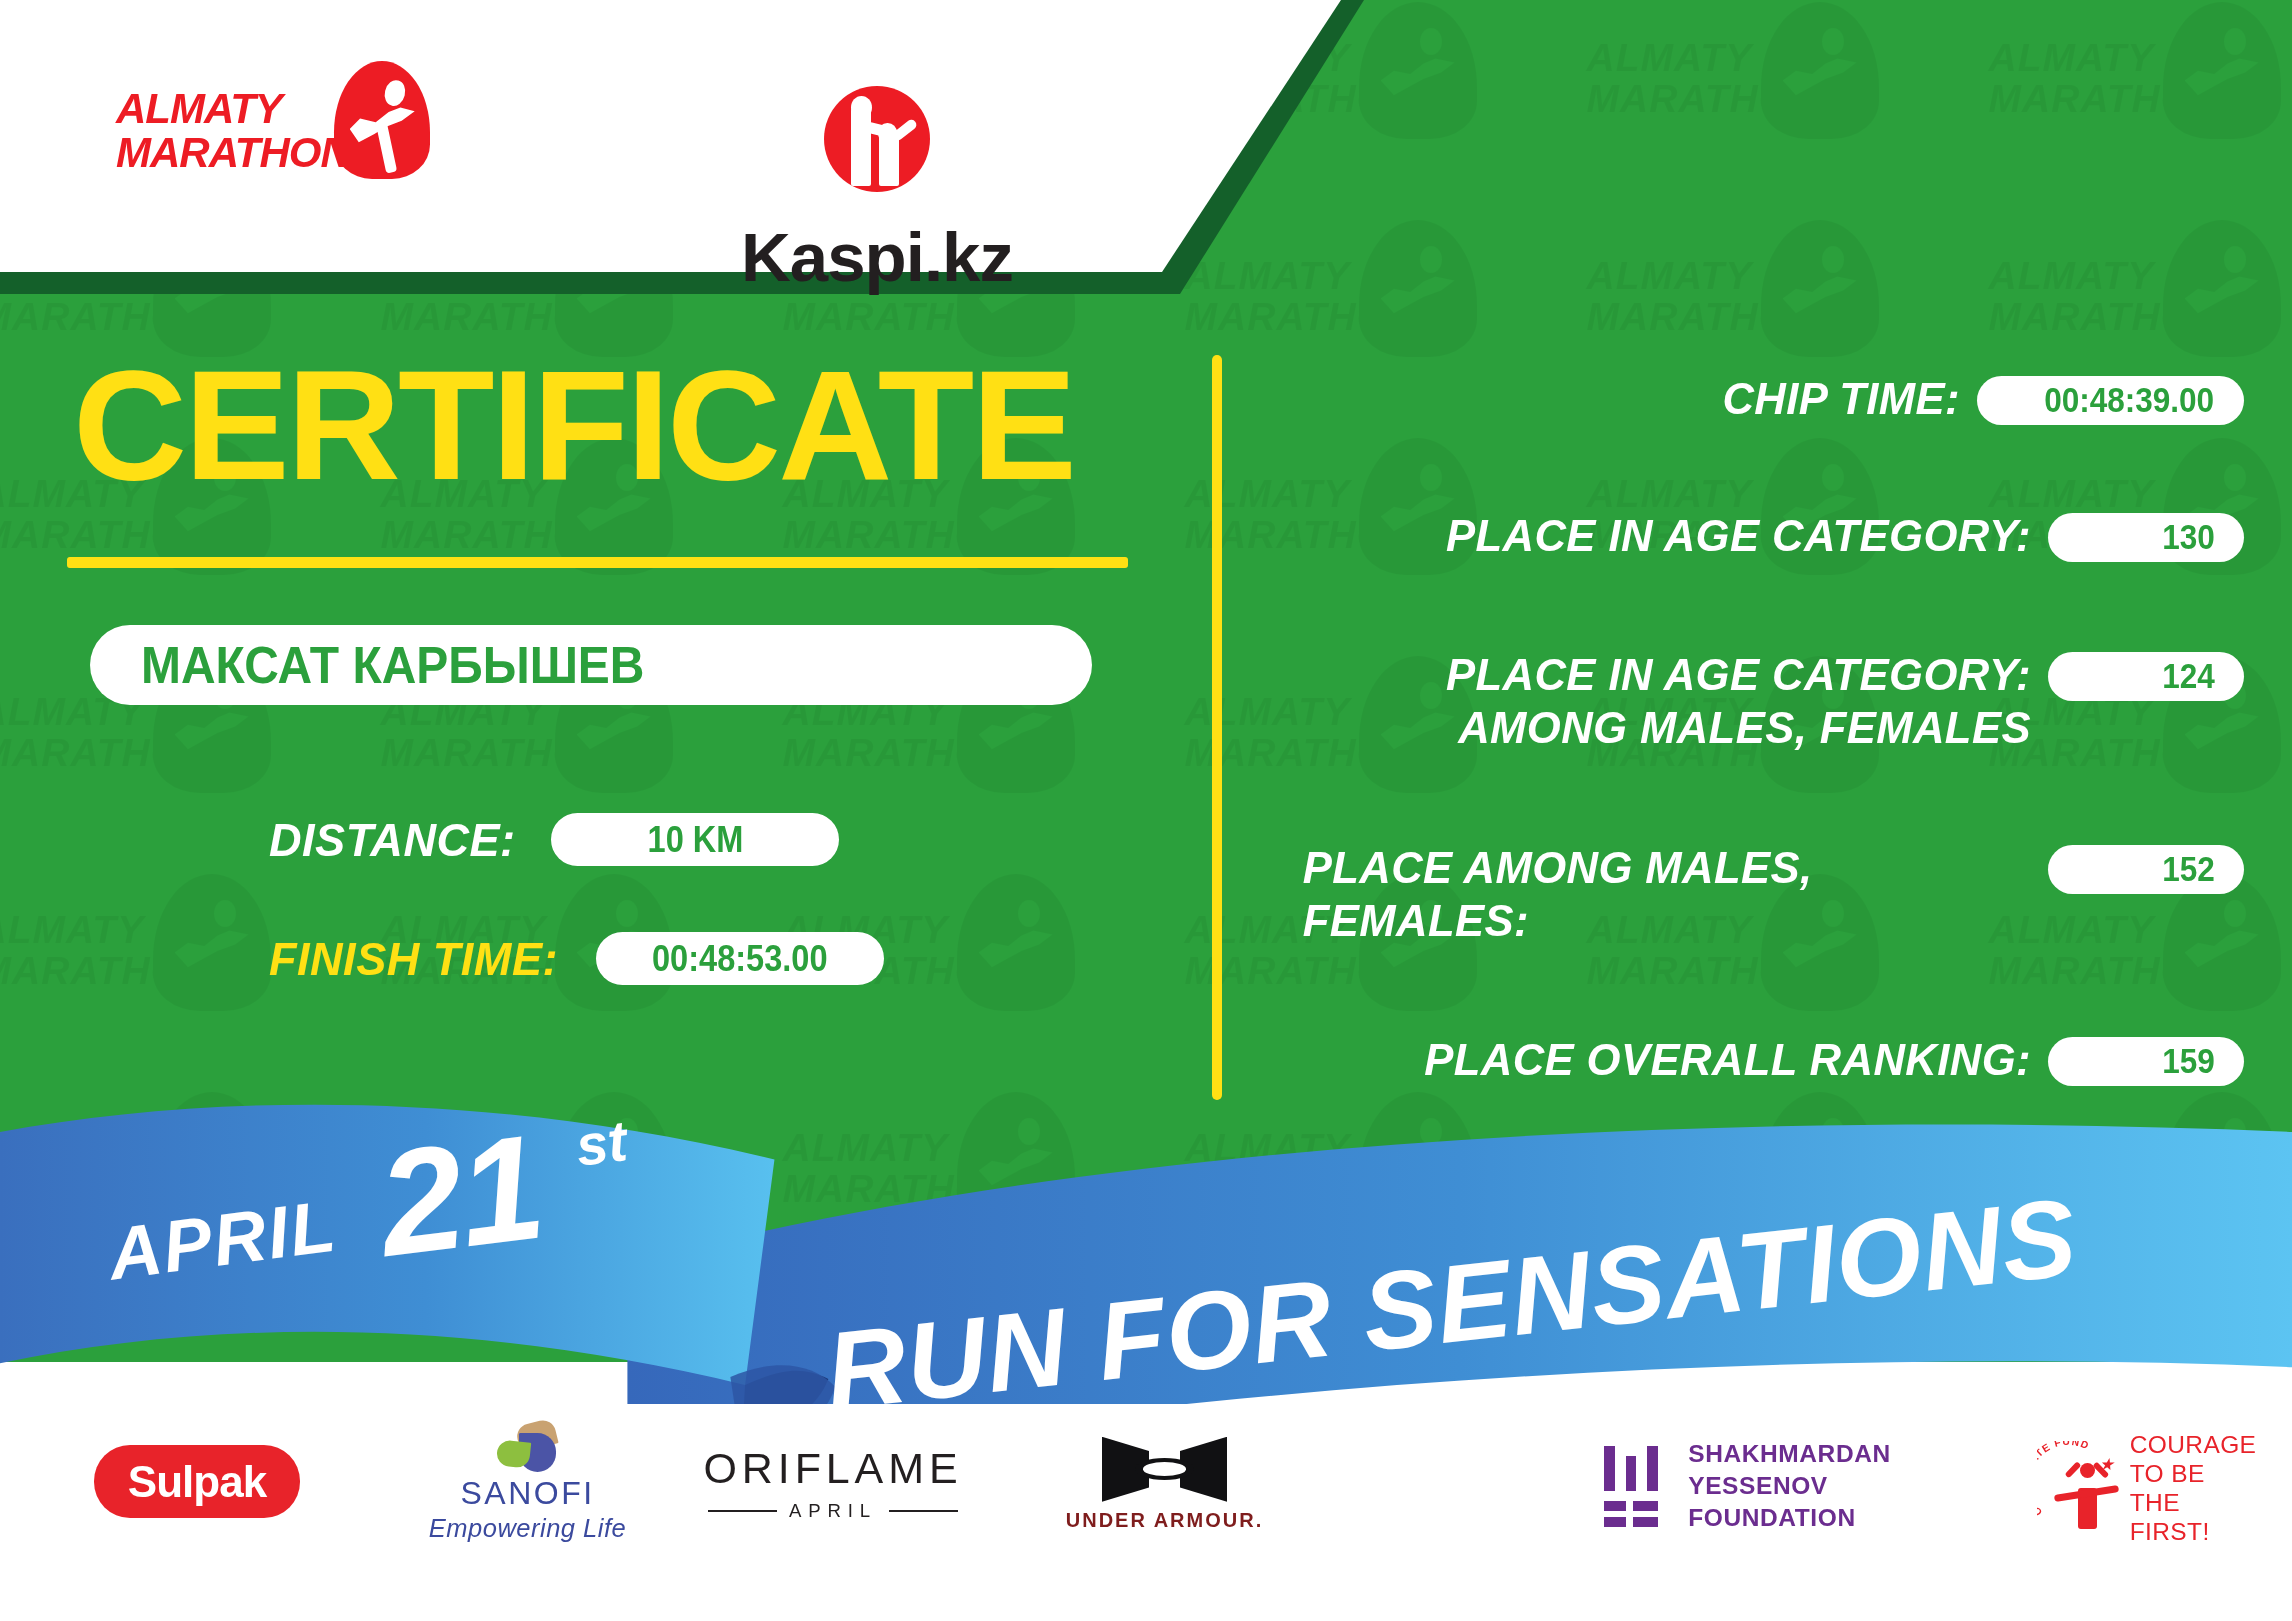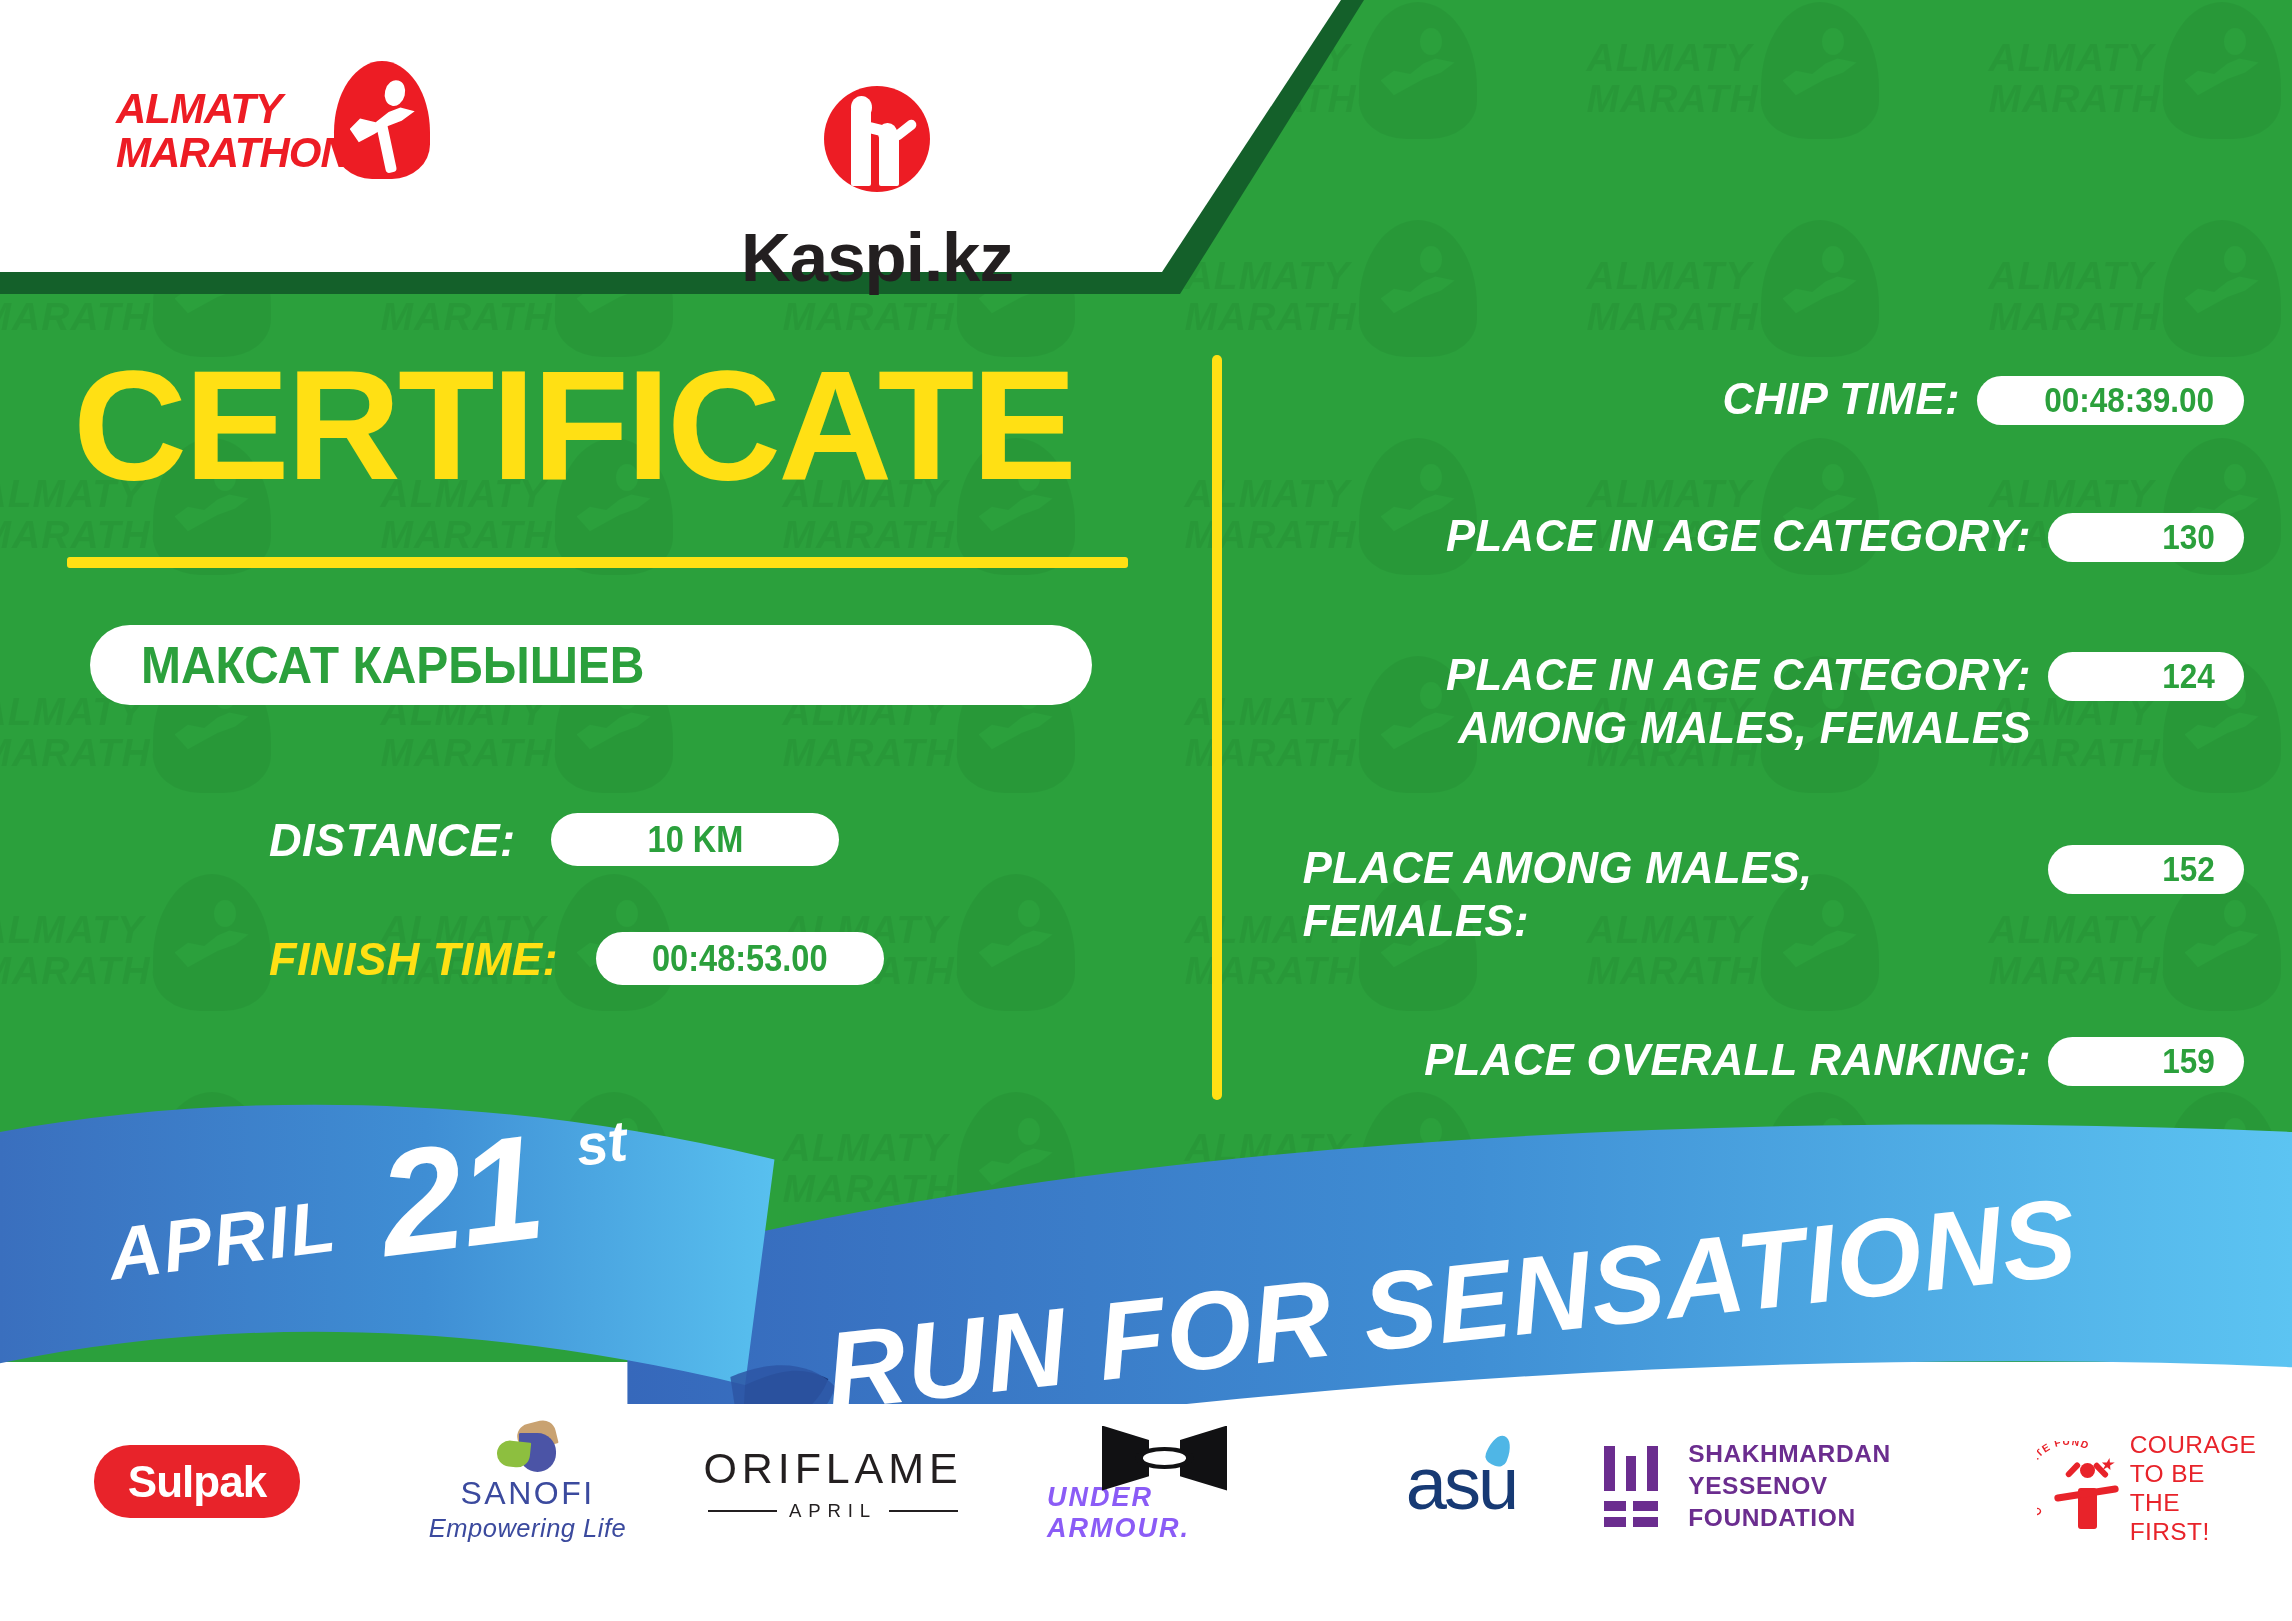--- a/index.html
+++ b/index.html
@@ -310,21 +310,21 @@
   .ua-mark .lw{ left:0; clip-path:polygon(0 0,100% 22%,100% 78%,0 100%); }
   .ua-mark .rw{ right:0; clip-path:polygon(100% 0,0 22%,0 78%,100% 100%); }
   .ua-mark .mid{
     position:absolute; left:33px; top:21.6px; width:59px; height:21.6px;
     background:#111113; border-radius:50%;
   }
   .ua-mark .midhole{
     position:absolute; left:41px; top:25.5px; width:43px; height:13.7px;
     background:#ffffff; border-radius:50%;
   }
-  .ua-name{ color:#8b5cf6; font-weight:bold; font-size:27px; letter-spacing:2px;font-style:italic; }
+  .ua-name{ color:#7f1d1d; font-weight:bold; font-size:20px; letter-spacing:2px; }
 
   
   .sp-asu{ left:1368px; top:37px; width:186px; height:84px; }
   .asu-text{ position:relative; color:#173a74; font-size:74px; font-weight:500; letter-spacing:-2.9px; }
   .asu-drop{
     position:absolute; left:82px; top:-5.9px; width:21.6px; height:31px;
     background:#4fb6e6; border-radius:60% 60% 50% 50% / 80% 80% 30% 30%;
     transform:rotate(22deg);
   }
 
@@ -652,26 +652,20 @@
     <div class="sp sp-ua">
       <span class="ua-mark">
         <i class="lw"></i>
           <i class="rw"></i>
           <i class="mid"></i>
           <i class="midhole"></i>
       </span>
       <span class="ua-name">UNDER ARMOUR.</span>
     </div>
 
-    <div class="sp sp-asu">
-      <span class="asu-text">
-        <span>asu</span>
-        <i class="asu-drop"></i>
-      </span>
-    </div>
 
     <div class="sp sp-yes">
       <span class="yes-mark">
           <i style="left:0px;top:0px;width:10.8px;height:45px"></i>
           <i style="left:21.6px;top:9.8px;width:10.8px;height:35px"></i>
           <i style="left:43px;top:0px;width:10.8px;height:45px"></i>
           <i style="left:0px;top:55px;width:21.6px;height:9.8px"></i>
           <i style="left:29px;top:55px;width:24.5px;height:9.8px"></i>
           <i style="left:0px;top:71px;width:21.6px;height:9.8px"></i>
           <i style="left:29px;top:71px;width:24.5px;height:9.8px"></i>

